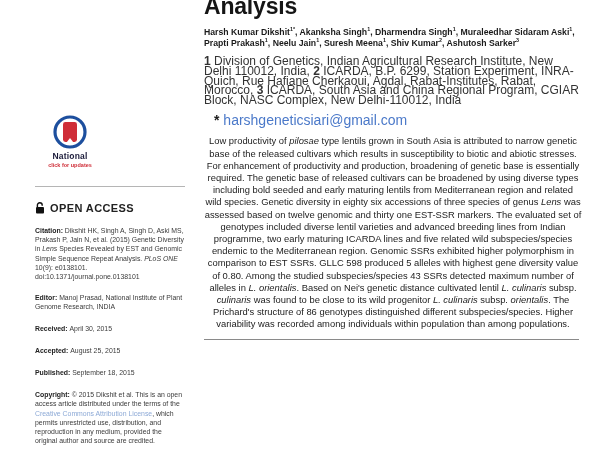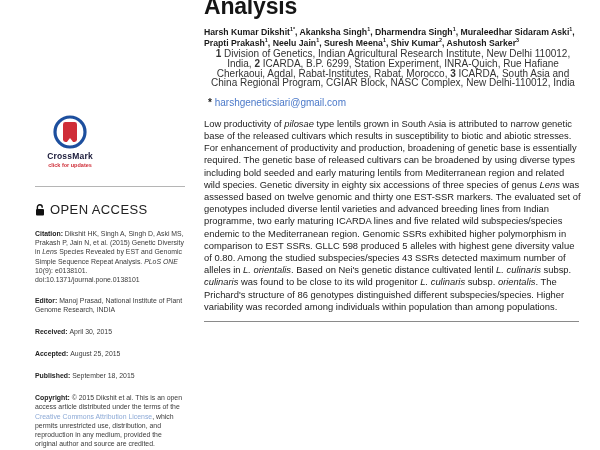--- a/index.html
+++ b/index.html
@@ -13,54 +13,54 @@
   .page { position: relative; width: 600px; height: 450px; background: #fff; color: #1c1c1c; }
 
   
   .sidebar { position: absolute; left: 35px; top: 115px; width: 150px; }
   .crossmark { width: 70px; text-align: center; margin-left: 0; cursor: pointer; }
   .crossmark svg { display: block; margin: 0 auto; }
   .cm-name { font-size: 8.5px; font-weight: bold; color: #1b1b3a; letter-spacing: 0.2px; margin-top: 2px; }
   .cm-tag  { font-size: 5.5px; font-weight: bold; color: #cf2e38; margin-top: 1px; }
   .side-rule { border: none; border-top: 1px solid #b5b5b5; margin: 18px 0 15px 0; width: 150px; }
   .openaccess { display: flex; align-items: center; gap: 5px; margin: 0 0 12px 0; }
-  .openaccess span { font-size: 13px; font-weight: normal; letter-spacing: 0.4px; color: #222; }
+  .openaccess span { font-size: 11px; font-weight: bold; letter-spacing: 0.4px; color: #222; }
   .side-p { font-size: 6.9px; line-height: 9.2px; color: #3a3a3a; margin: 0 0 12px 0; }
   .side-p.tight { margin-bottom: 13px; }
   .side-p .bd { font-weight: bold; color: #222; }
 
   
   .main { position: absolute; left: 204px; top: 0; width: 378px; }
   h1.title { margin: -6px 0 0 0; font-size: 23px; line-height: 25px; font-weight: bold; color: #151515; letter-spacing: -0.2px; }
   .authors { margin: 8px 0 0 0; font-size: 8.7px; line-height: 10.6px; font-weight: bold; color: #1a1a1a; }
-  .affils  { margin: 1px 0 0 0; font-size: 10px; line-height: 9.7px; color: #333; text-align: center; }
-  .email   { margin: 10px 0 0 4px; font-size: 10px; line-height: 9.7px; }
+  .affils  { margin: 9px 0 0 0; font-size: 12px; line-height: 9.7px; color: #333; }
+  .email   { margin: 10px 0 0 10px; font-size: 14px; line-height: 9.7px; }
   h2.abstract-h { margin: 25px 0 0 0; font-size: 17px; line-height: 19px; font-weight: bold; color: #1c1c1c; letter-spacing: 0.1px; }
-  .abstract { margin: 10px 0 0 0; font-size: 9.4px; line-height: 12.2px; color: #222; text-align: left; }
+  .abstract { margin: 10px 0 0 0; font-size: 9.4px; line-height: 12.2px; color: #222; text-align: center; }
   .main-rule { border: none; border-top: 1px solid #8a8a8a; margin: 8px 0 0 0; width: 375px; }
 
   .it { font-style: italic; }
   .bd { font-weight: bold; }
   .lnk { text-decoration: none; cursor: pointer; }
   sup { font-size: 0.62em; line-height: 0; vertical-align: super; }
 </style>
 </head>
 <body>
 
 <div class="page">
 
   <aside class="sidebar">
 
     <div class="crossmark">
       <svg width="34" height="34" viewBox="0 0 34 34">
         <circle cx="17" cy="17" r="15" fill="#ffffff" stroke="#1d4f9e" stroke-width="3.2"></circle>
         <rect x="10" y="7" width="14" height="20" rx="2.4" fill="#cf2e38"></rect>
         <polygon points="13.5,27.4 17,23 20.5,27.4" fill="#ffffff"></polygon>
       </svg>
-      <div class="cm-name">CrossMark</div>
+      <div class="cm-name">National</div>
       <div class="cm-tag">click for updates</div>
     </div>
 
     <hr class="side-rule">
 
     <div class="openaccess">
       <svg width="10" height="12" viewBox="0 0 10 12">
         <path d="M2.4 5 V3.1 a2.4 2.4 0 0 1 4.8 0 V3.8" fill="none" stroke="#111" stroke-width="1.4"></path>
         <rect x="1" y="5" width="8" height="6.4" rx="1" fill="#111"></rect>
       </svg>

